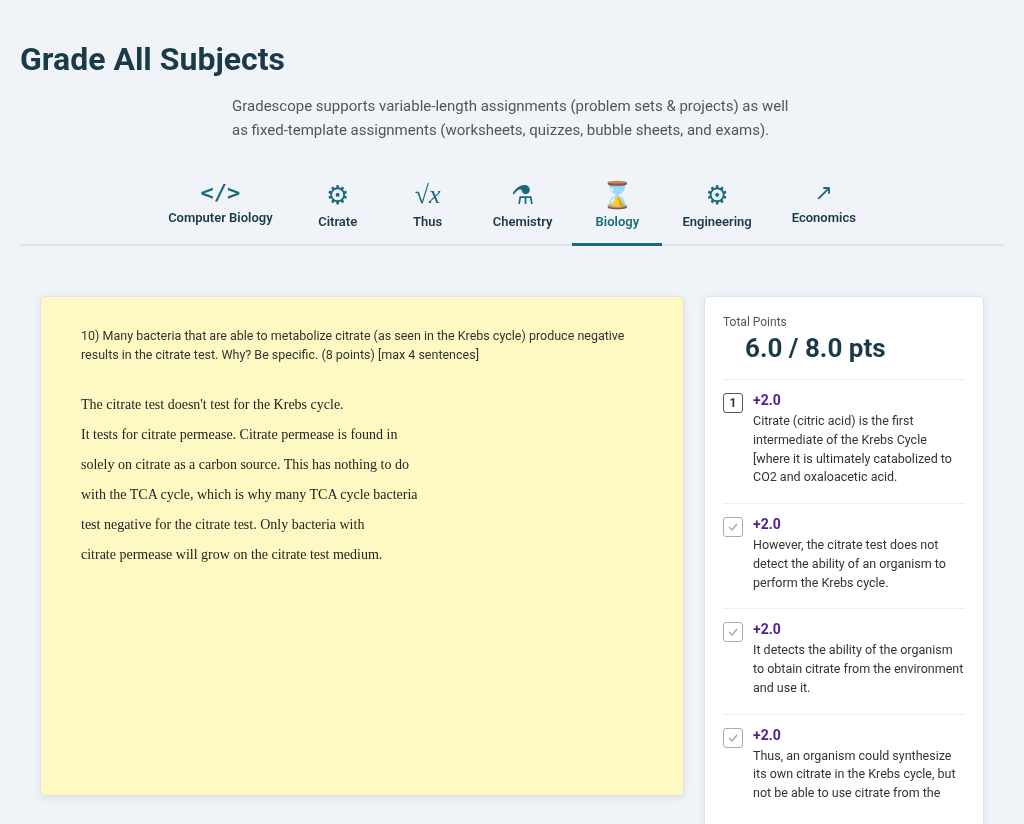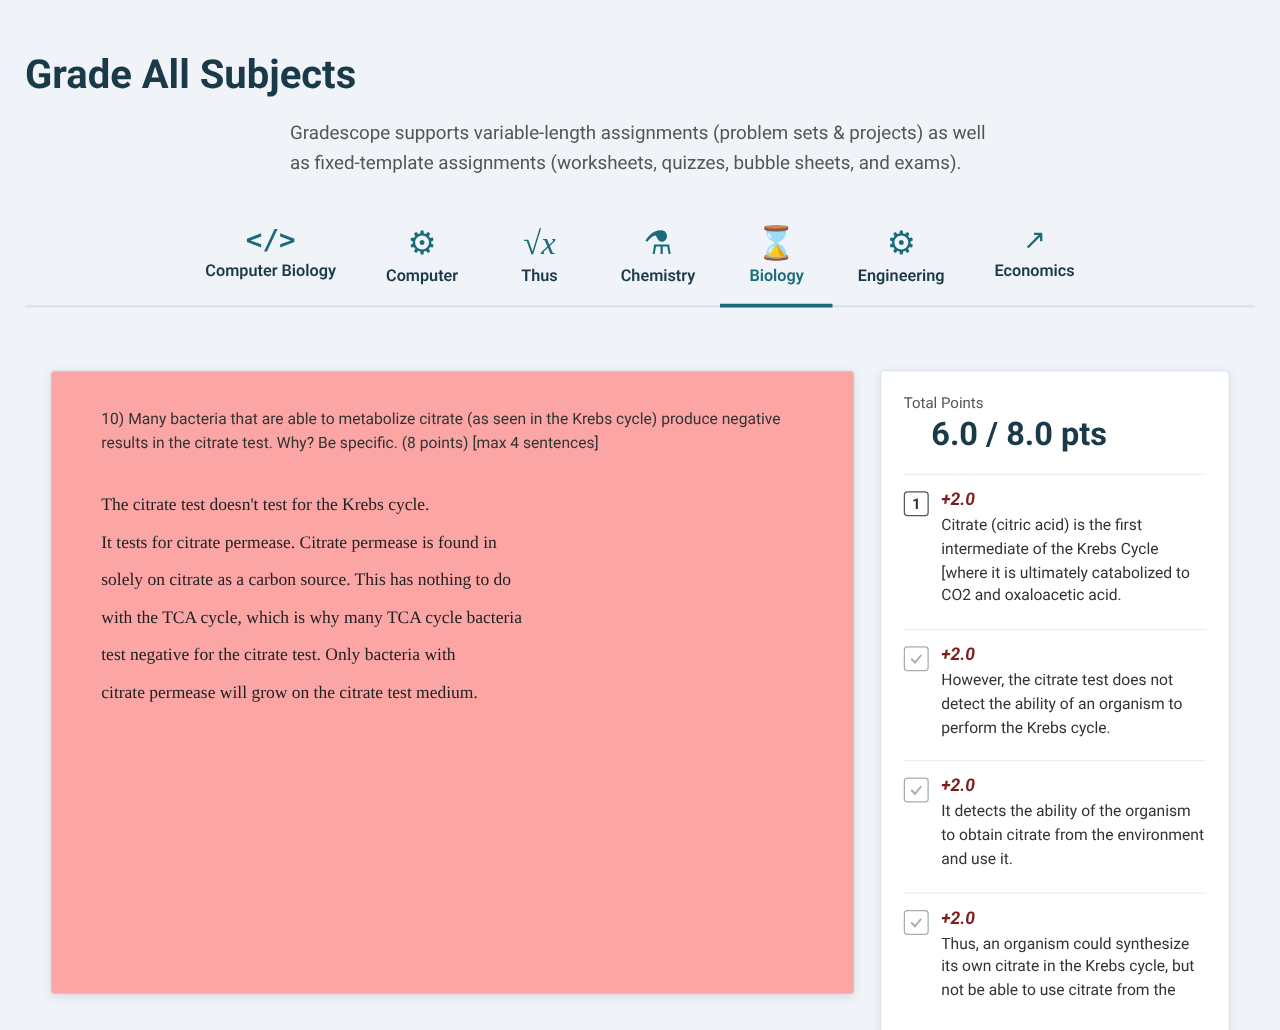--- a/index.html
+++ b/index.html
@@ -76,21 +76,21 @@
 
     .content-area {
       background: #f0f4f8;
       padding: 30px 40px;
       display: flex;
       gap: 20px;
       align-items: flex-start;
     }
 
     .paper-container {
-      background: #fca5a5;
+      background: #fef9c3;
       border: 1px solid #dde3ea;
       border-radius: 4px;
       flex: 1;
       min-height: 500px;
       padding: 30px 40px;
       box-shadow: 0 2px 8px rgba(0,0,0,0.08);
     }
 
     .question-text {
       font-size: 12.5px;
@@ -164,23 +164,22 @@
       background: white;
     }
 
     .rubric-content {
       flex: 1;
     }
 
     .rubric-points {
       font-size: 14px;
       font-weight: 700;
-      color: #7f1d1d;
+      color: #4c1d95;
       margin-bottom: 4px;
-      font-style: italic;
     }
 
     .rubric-text {
       font-size: 12.5px;
       color: #333;
       line-height: 1.5;
     }
 
     .divider {
       border: none;
@@ -234,21 +233,21 @@
 
   <div class="tabs-container">
 
     <div class="tab-item">
       <div class="tab-icon icon-cs">&lt;/&gt;</div>
       <span class="tab-label">Computer Biology</span>
     </div>
 
     <div class="tab-item">
       <div class="tab-icon icon-physics">⚙</div>
-      <span class="tab-label">Computer</span>
+      <span class="tab-label">Citrate</span>
     </div>
 
     <div class="tab-item">
       <div class="tab-icon icon-math" style="font-family:serif;font-style:italic;font-size:26px;">√x</div>
       <span class="tab-label">Thus</span>
     </div>
 
     <div class="tab-item">
       <div class="tab-icon icon-chem">⚗</div>
       <span class="tab-label">Chemistry</span>

